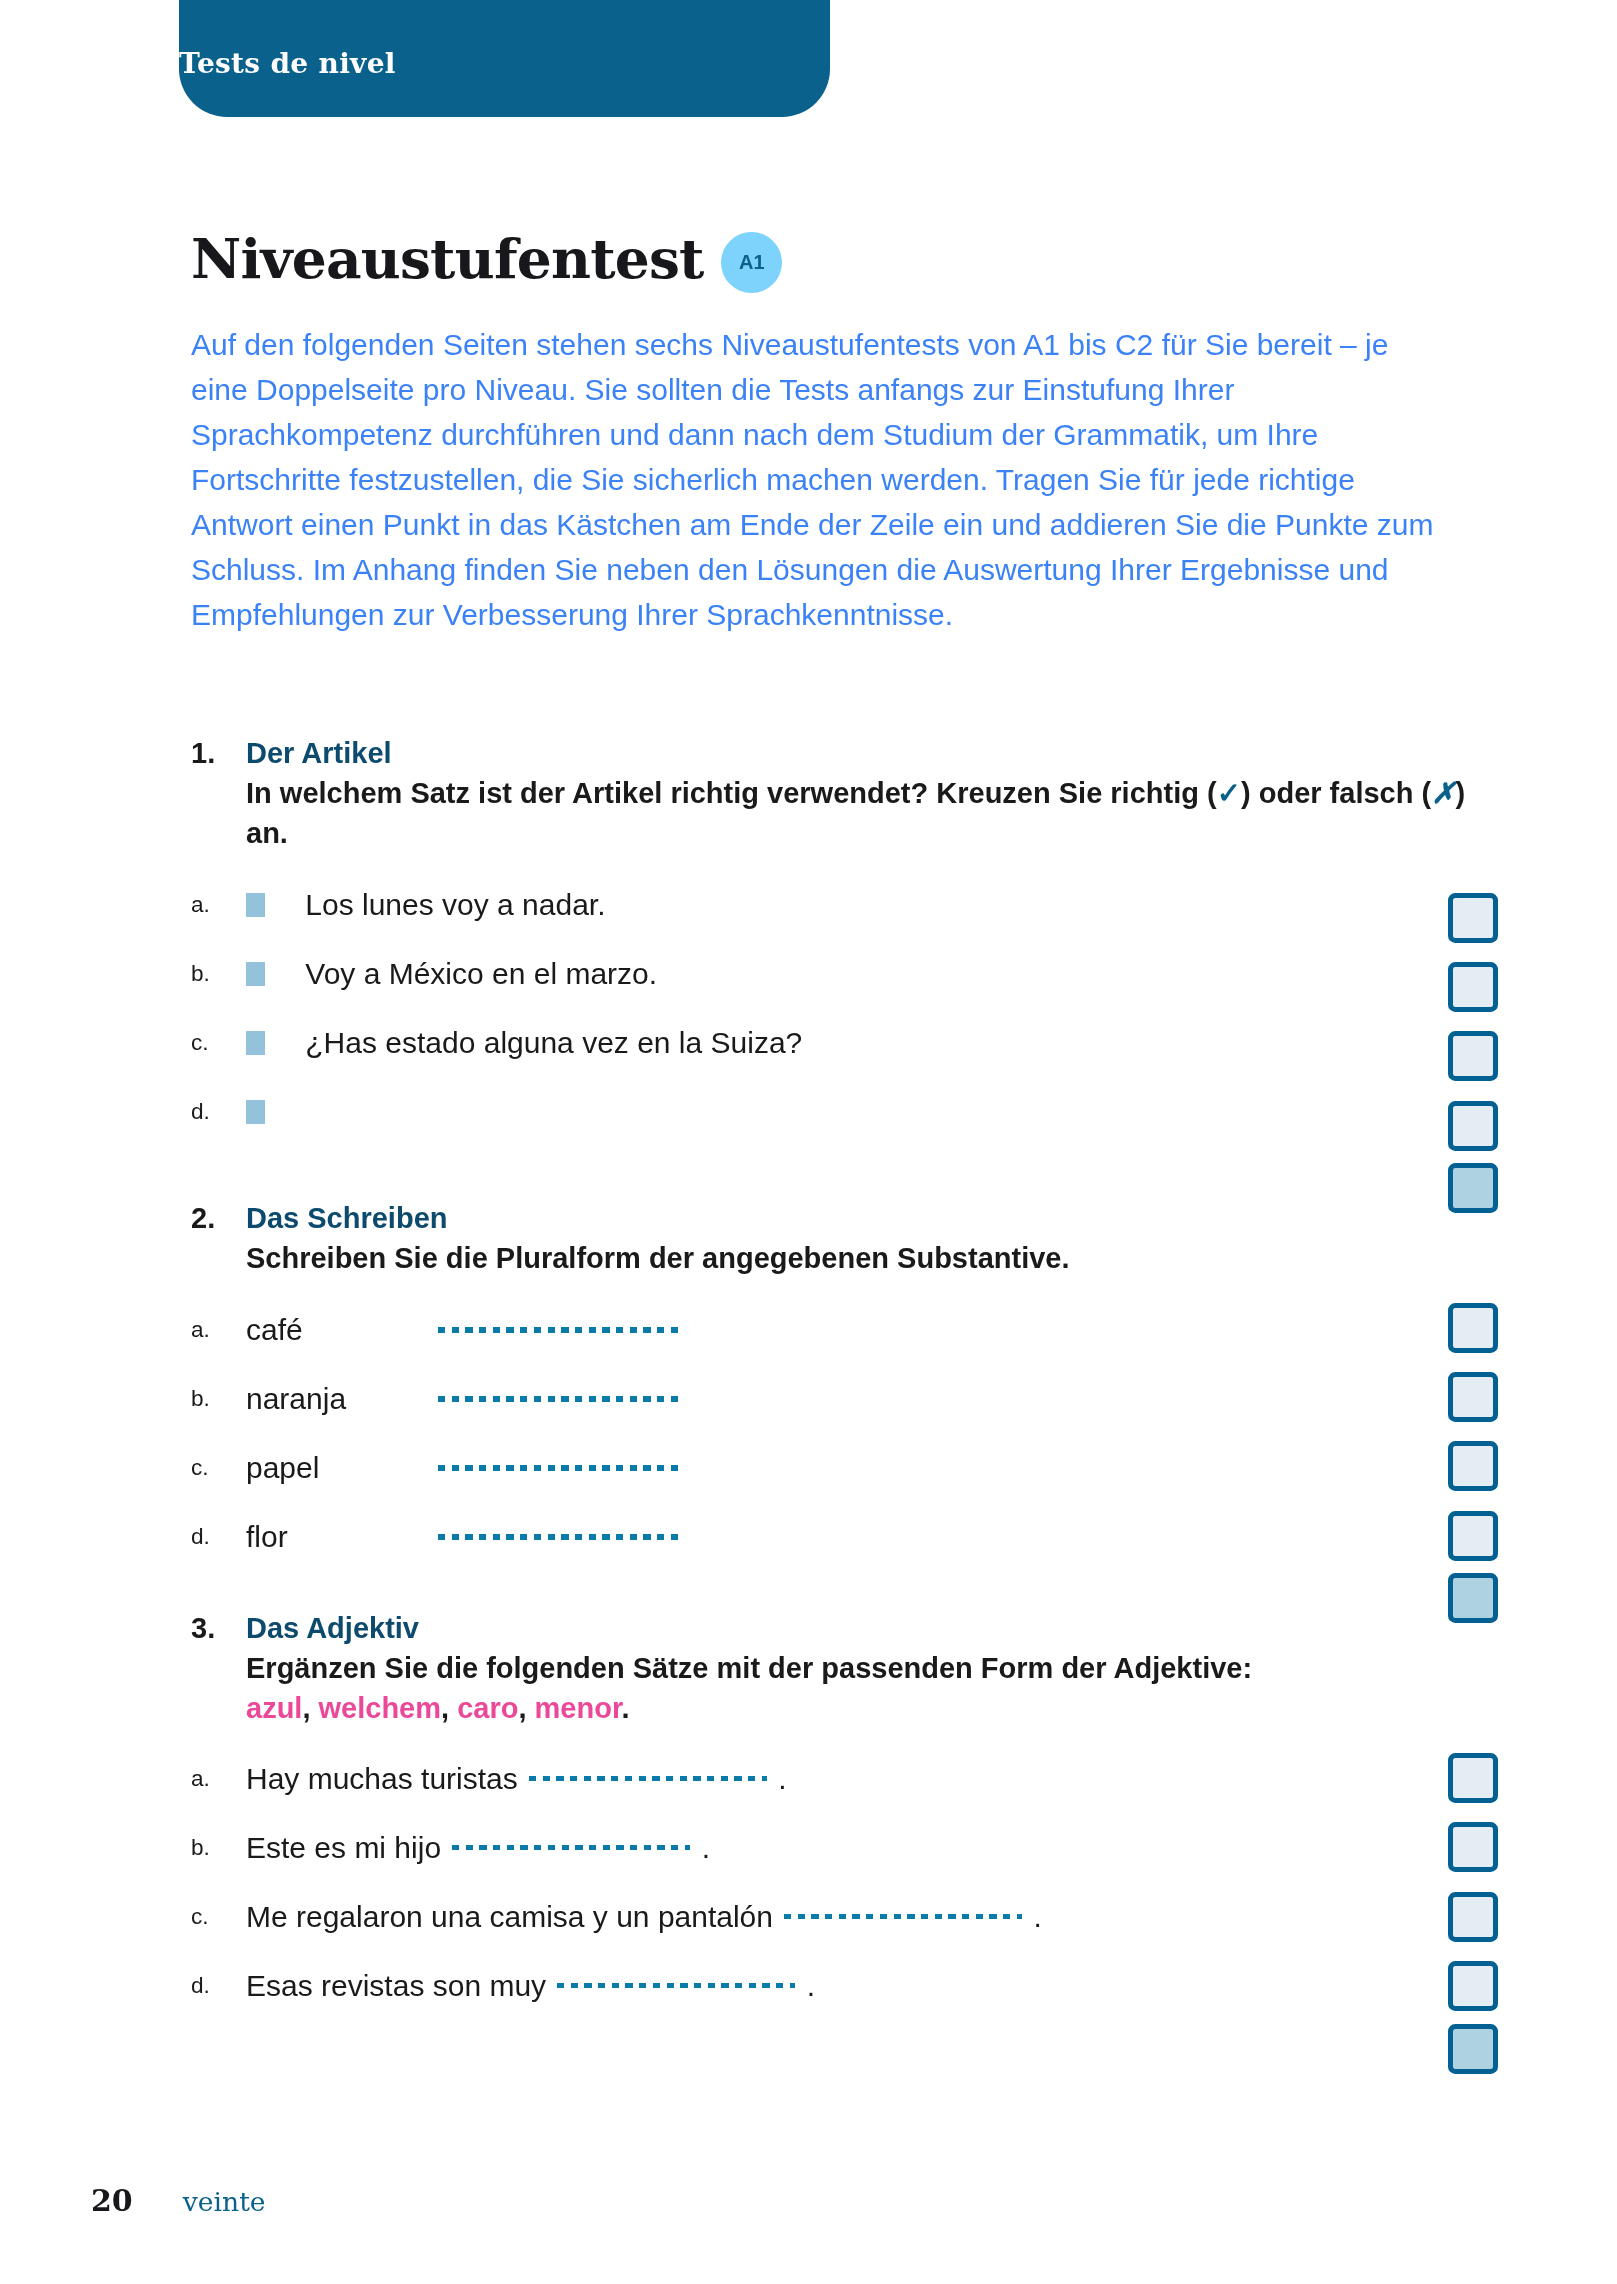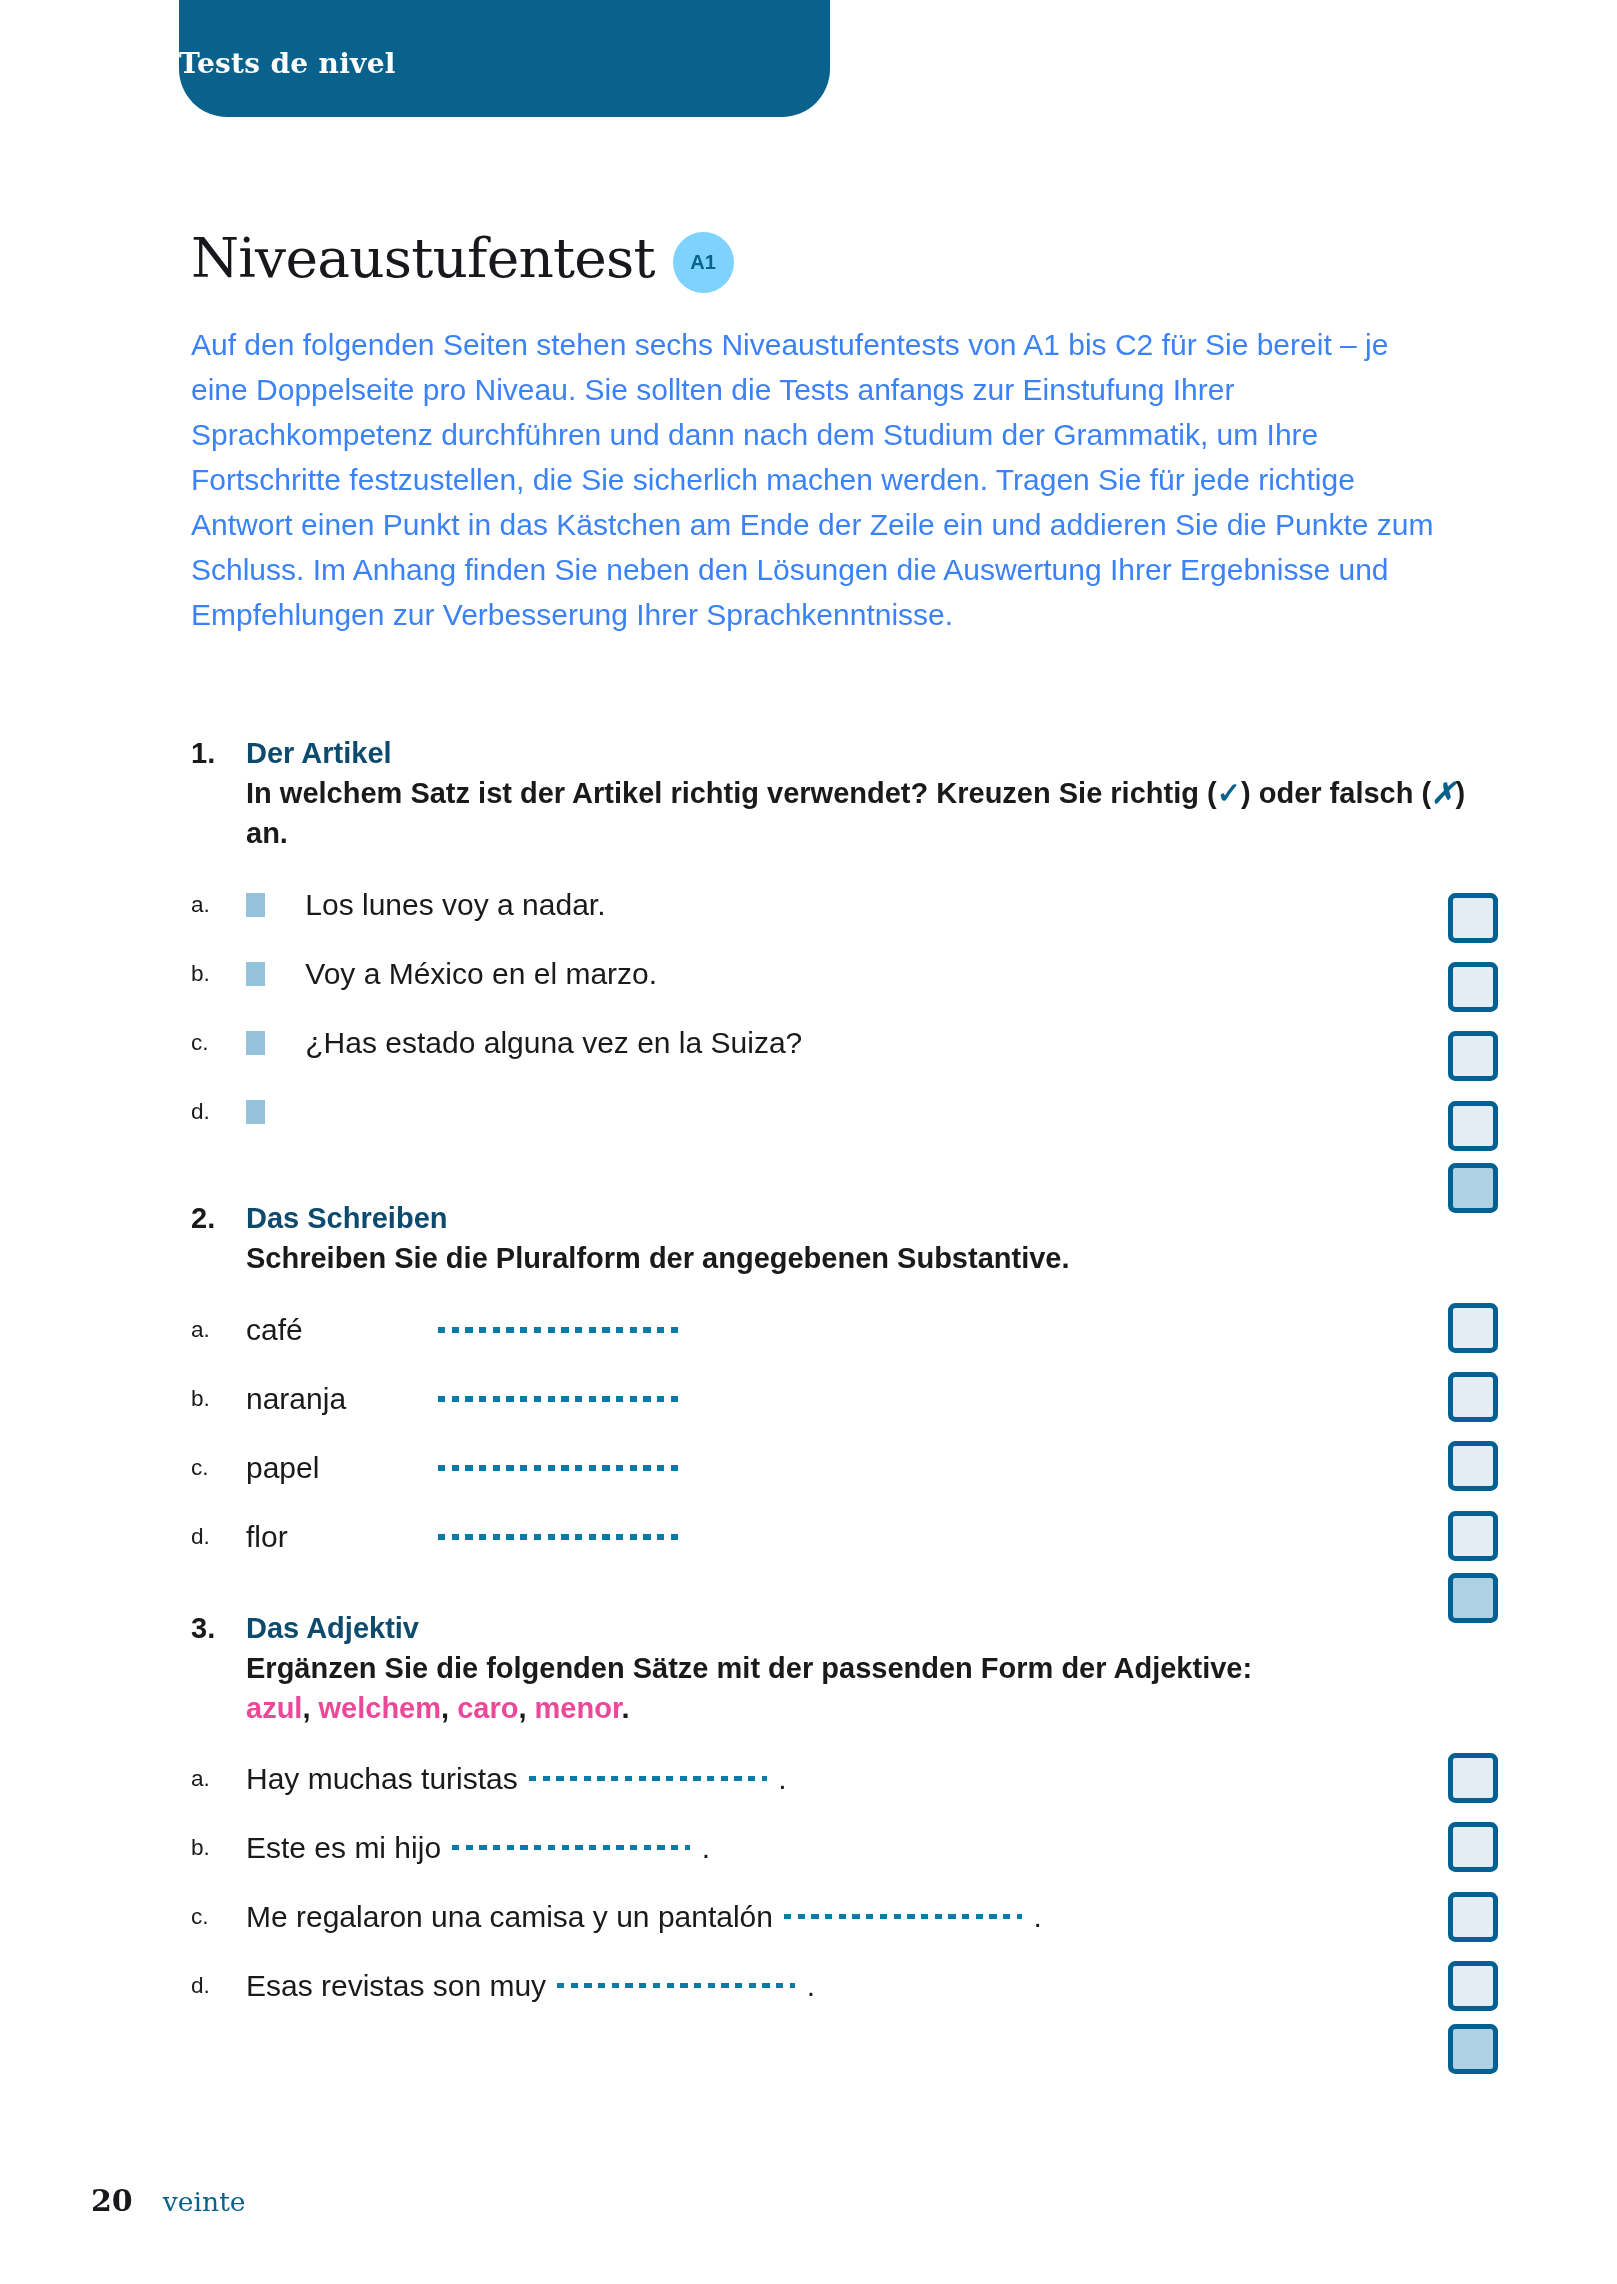--- a/index.html
+++ b/index.html
@@ -44,21 +44,21 @@
   .title-row {
     position: absolute;
     left: 191px;
     top: 224px;
     display: flex;
     align-items: center;
     gap: 17.7px;
   }
   .title-text {
     font-family: "DejaVu Serif", "Liberation Serif", serif;
-    font-weight: normal;
+    font-weight: bold;
     font-size: 55px;
     color: #17171c;
     letter-spacing: -0.8px;
     line-height: 1;
     text-align: right;
   }
   .level-badge {
     width: 61px;
     height: 61px;
     border-radius: 50%;
@@ -190,21 +190,21 @@
     background: #afd2e3;
   }
 
   
   .footer {
     position: absolute;
     left: 91px;
     top: 2183px;
     display: flex;
     align-items: baseline;
-    gap: 30px;
+    gap: 50px;
   }
   .folio {
     font-family: "DejaVu Serif", "Liberation Serif", serif;
     font-weight: bold;
     font-size: 30px;
     color: #17171c;
   }
   .folio-word {
     font-family: "DejaVu Serif", "Liberation Serif", serif;
     font-size: 26.6px;

